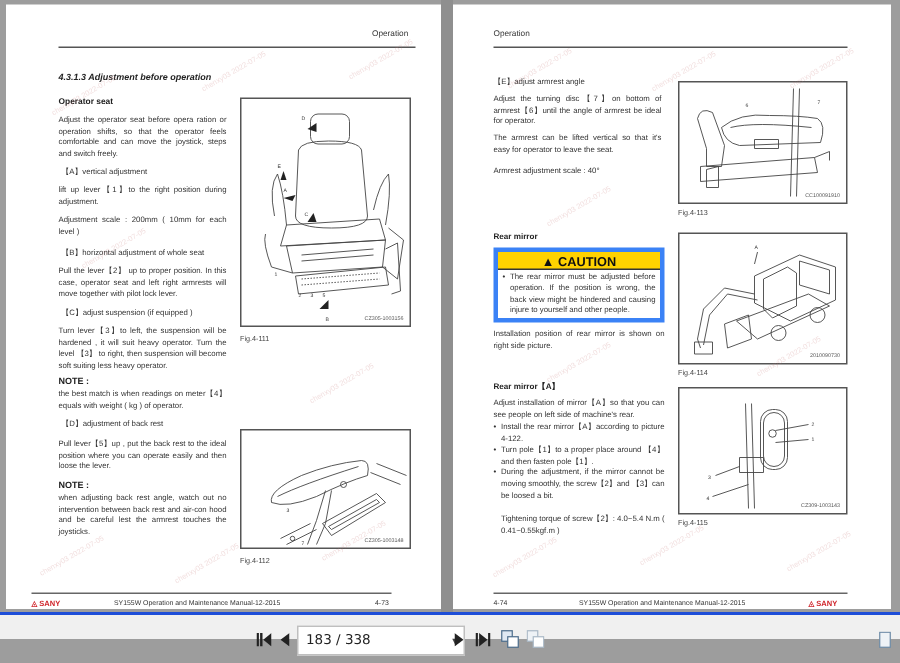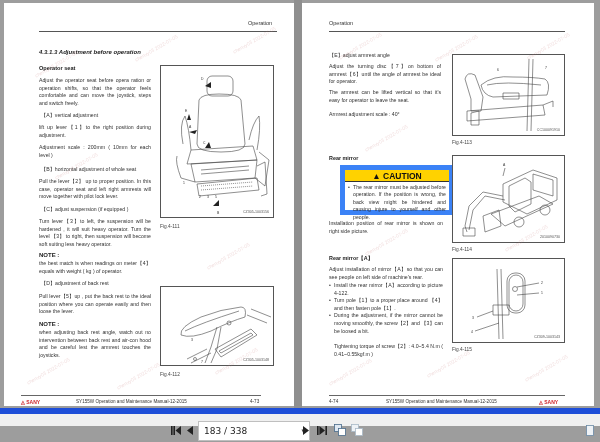--- a/index.html
+++ b/index.html
@@ -14,24 +14,24 @@
   .txt { position: absolute; font-size: 5.2px; line-height: 7.6px; color: #333; text-align: justify; }
   .sec-title { position: absolute; font-size: 6px; font-weight: bold; font-style: italic; color: #222; }
   .bold { font-weight: bold; color: #222; }
   .fig { position: absolute; border: 1px solid #555; background: #fff; }
   .figcap { position: absolute; font-size: 4.8px; color: #444; }
   .figcode { position: absolute; font-size: 3.6px; color: #555; }
   .foot-line { position: absolute; top: 392px; height: 1px; background: #666; }
   .foot { position: absolute; top: 396px; font-size: 4.6px; color: #333; }
   .sany { position: absolute; top: 396px; font-size: 5px; font-weight: bold; color: #d0252b; }
   .watermark { position: absolute; font-size: 5px; color: rgba(200,120,120,0.25); transform: rotate(-30deg); white-space: nowrap; pointer-events: none; }
-  .caution { position: absolute; border: 5px solid #3b82f6; margin-left: 11px; }
+  .caution { position: absolute; border: 3px solid #3b82f6; }
   .caution-head { background: #ffd200; height: 12px; text-align: center; font-size: 8.5px; font-weight: bold; color: #111; line-height: 12px; border-bottom: 1px solid #333; }
   .caution-body { padding: 2px 3px; font-size: 5.2px; line-height: 7.4px; color: #333; text-align: justify; }
-  .toolbar { position: absolute; left: 0; top: 408px; width: 600px; height: 18px; background: #f0f0f0; border-top: 6px solid #1d4ed8; }
+  .toolbar { position: absolute; left: 0; top: 408px; width: 600px; height: 18px; background: #f0f0f0; border-top: 2px solid #1d4ed8; }
   .tb-btn { position: absolute; top: 10px; width: 12px; height: 12px; display: flex; align-items: center; justify-content: center; color: #222; font-size: 9px; cursor: pointer; }
   .page-input { position: absolute; left: 198px; top: 7px; width: 112px; height: 20px; background: #fff; border: 1px solid #bfbfbf; font-size: 9px; color: #222; line-height: 18px; padding-left: 5px; font-family: "DejaVu Sans", sans-serif; }
   .page-input .caret { position: absolute; right: 4px; top: 0; font-size: 7px; color: #444; }
   ul.bul { list-style: none; }
   ul.bul li { position: relative; padding-left: 5px; }
   ul.bul li::before { content: "•"; position: absolute; left: 0; }
 </style>
 </head>
 <body>
 

